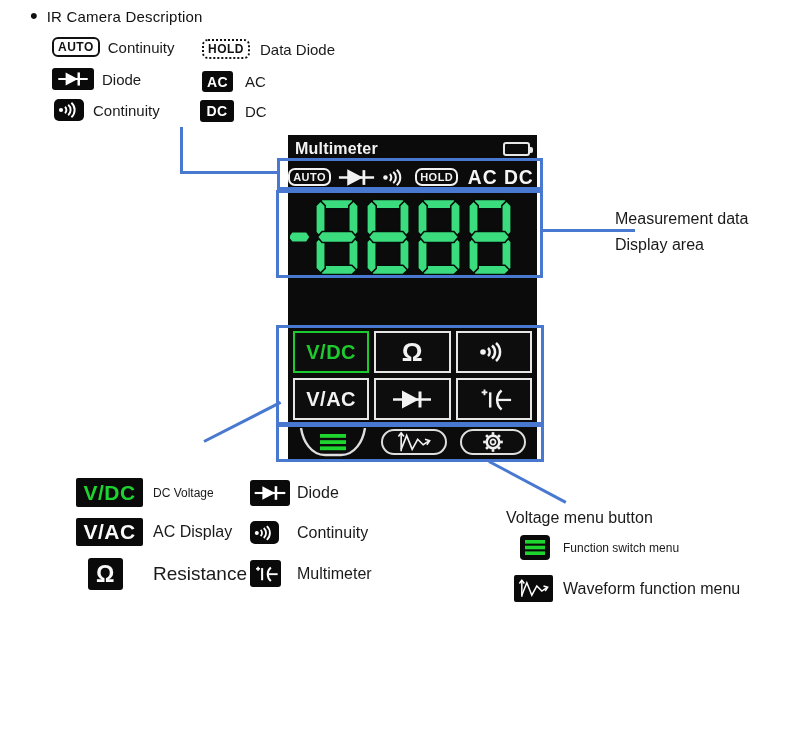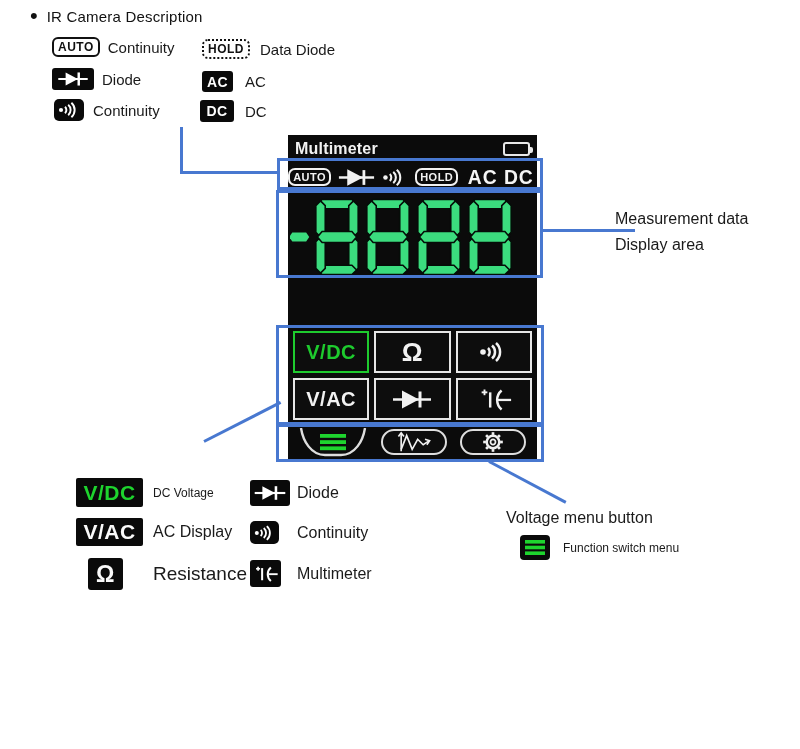--- a/index.html
+++ b/index.html
@@ -339,15 +339,26 @@
     <span class="badge" style="width:30px; height:25px; border-radius:4px;">
       <svg width="22" height="19" viewBox="0 0 22 19">
           <rect x="1" y="2" width="20" height="3.6" fill="#1ed42e"></rect>
           <rect x="1" y="7.7" width="20" height="3.6" fill="#1ed42e"></rect>
           <rect x="1" y="13.4" width="20" height="3.6" fill="#1ed42e"></rect>
         </svg>
     </span>
     <span class="lab" style="font-size:12px;">Function switch menu</span>
   </div>
 
+  <div class="leg-item" style="left:514px; top:575px; gap:10px;">
+    <span class="badge" style="width:39px; height:27px; border-radius:2px;">
+      <svg width="35" height="23" viewBox="0 0 42 24">
+          <line x1="7" y1="22" x2="7" y2="3" stroke="#fff" stroke-width="1.8"></line>
+          <polyline points="4,6 7,2 10,6" stroke="#fff" stroke-width="1.8" fill="none"></polyline>
+          <polyline points="7,20 13,5 19,20 25,9 31,15 37,11" stroke="#fff" stroke-width="1.8" fill="none"></polyline>
+          <polyline points="33,9 38,10.5 35,15" stroke="#fff" stroke-width="1.8" fill="none"></polyline>
+        </svg>
+    </span>
+    <span class="lab" style="font-size:16px;">Waveform function menu</span>
+  </div>
 
 
 </div>
 
 </body></html>

